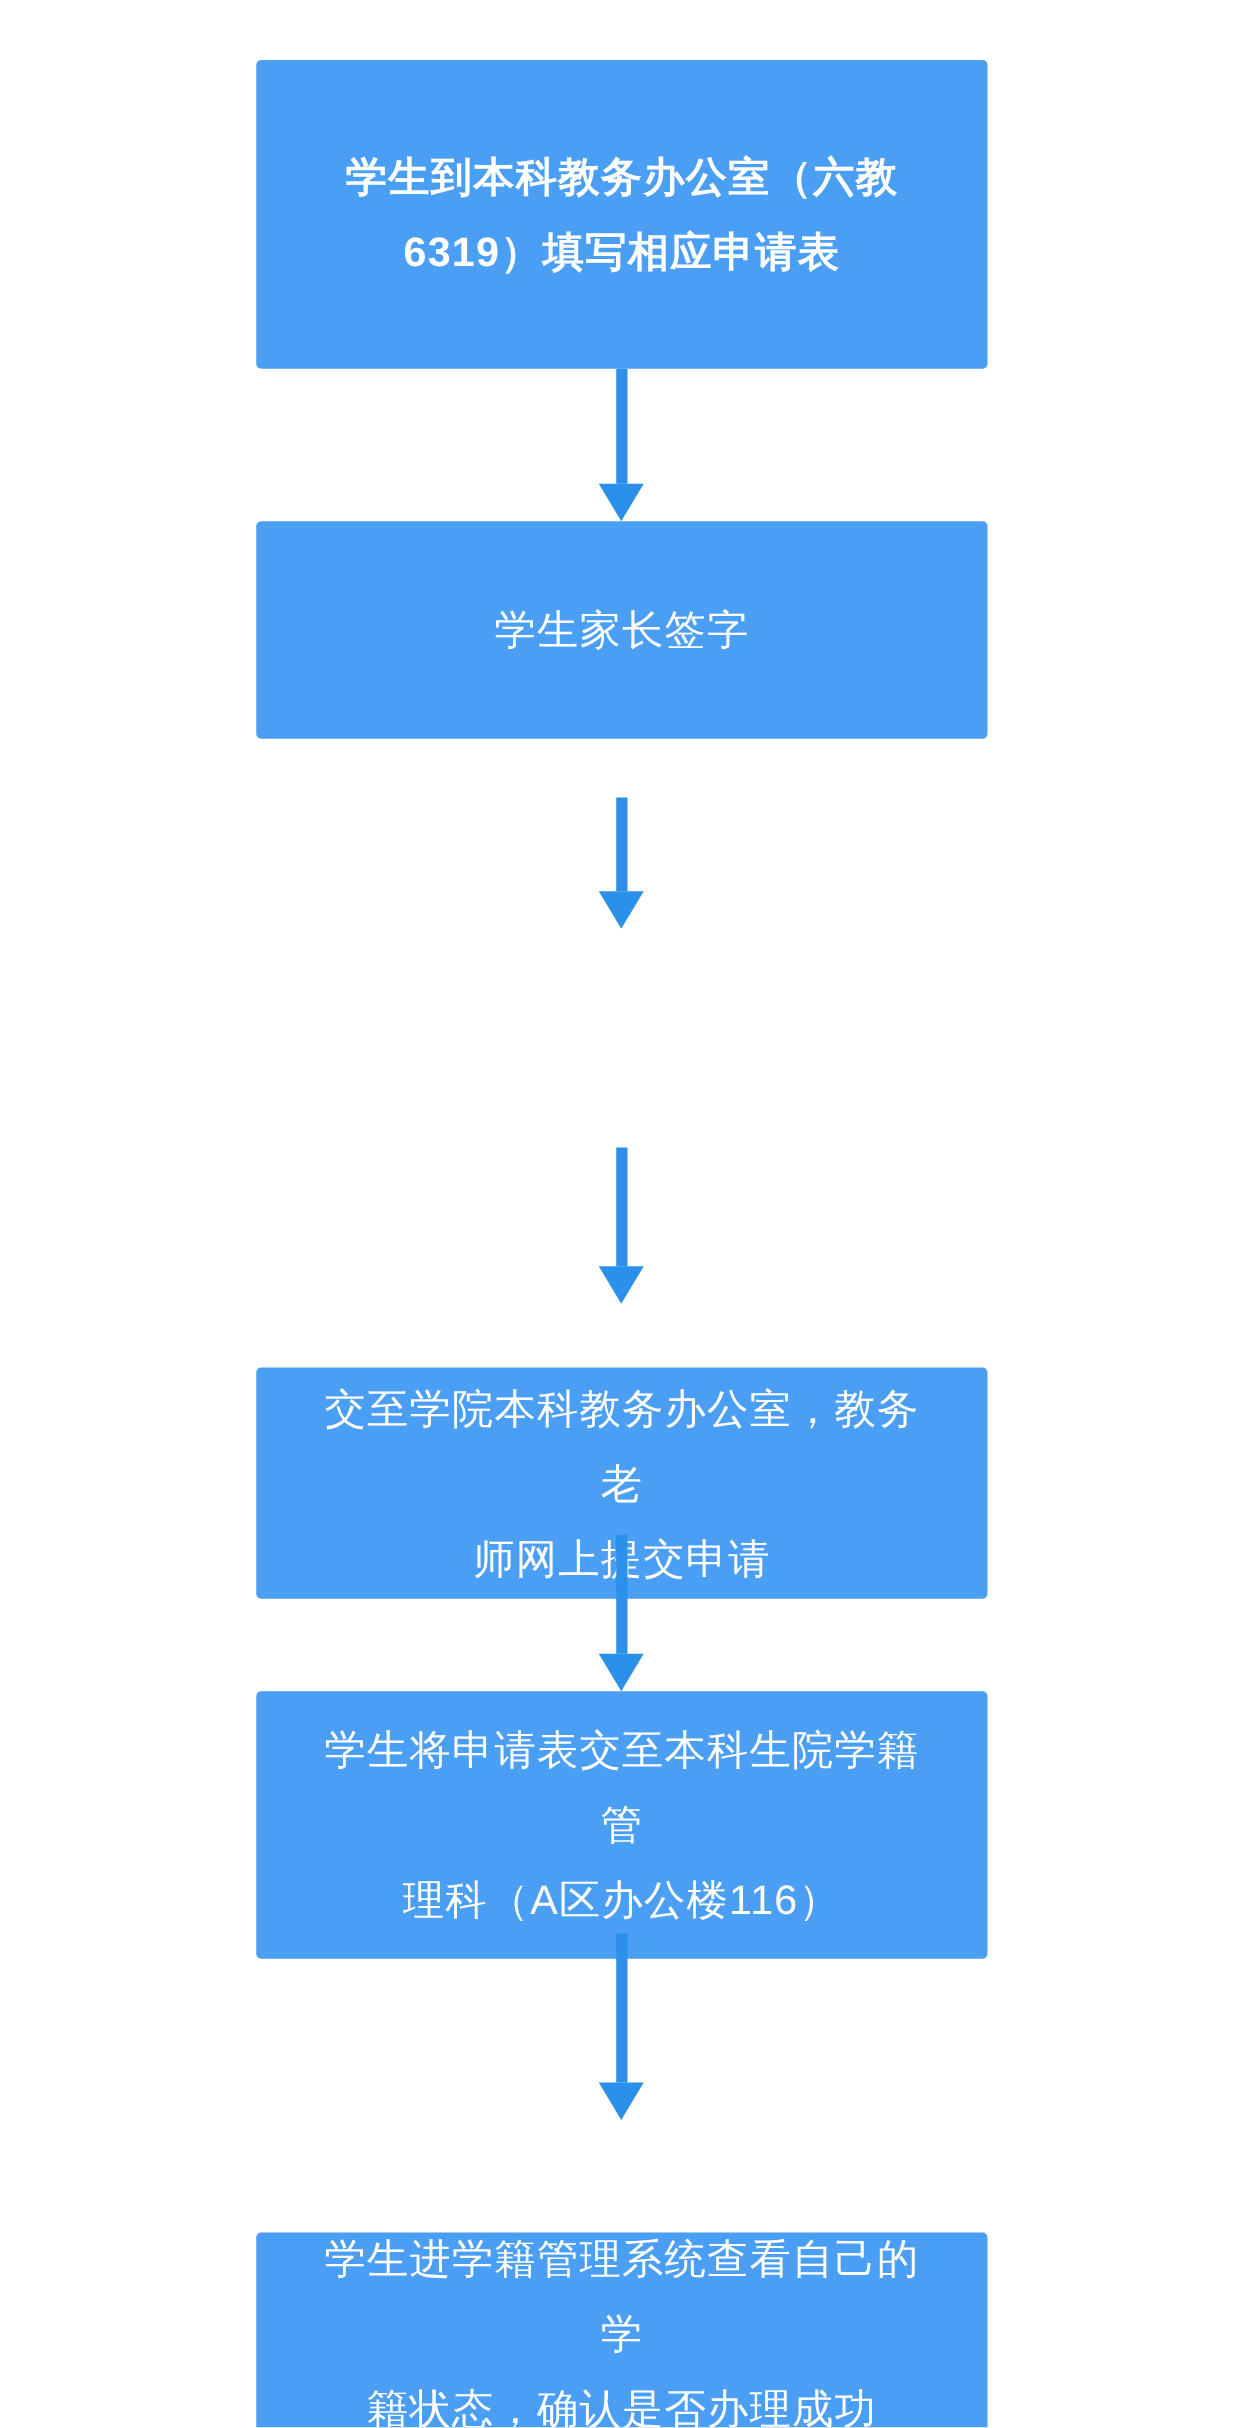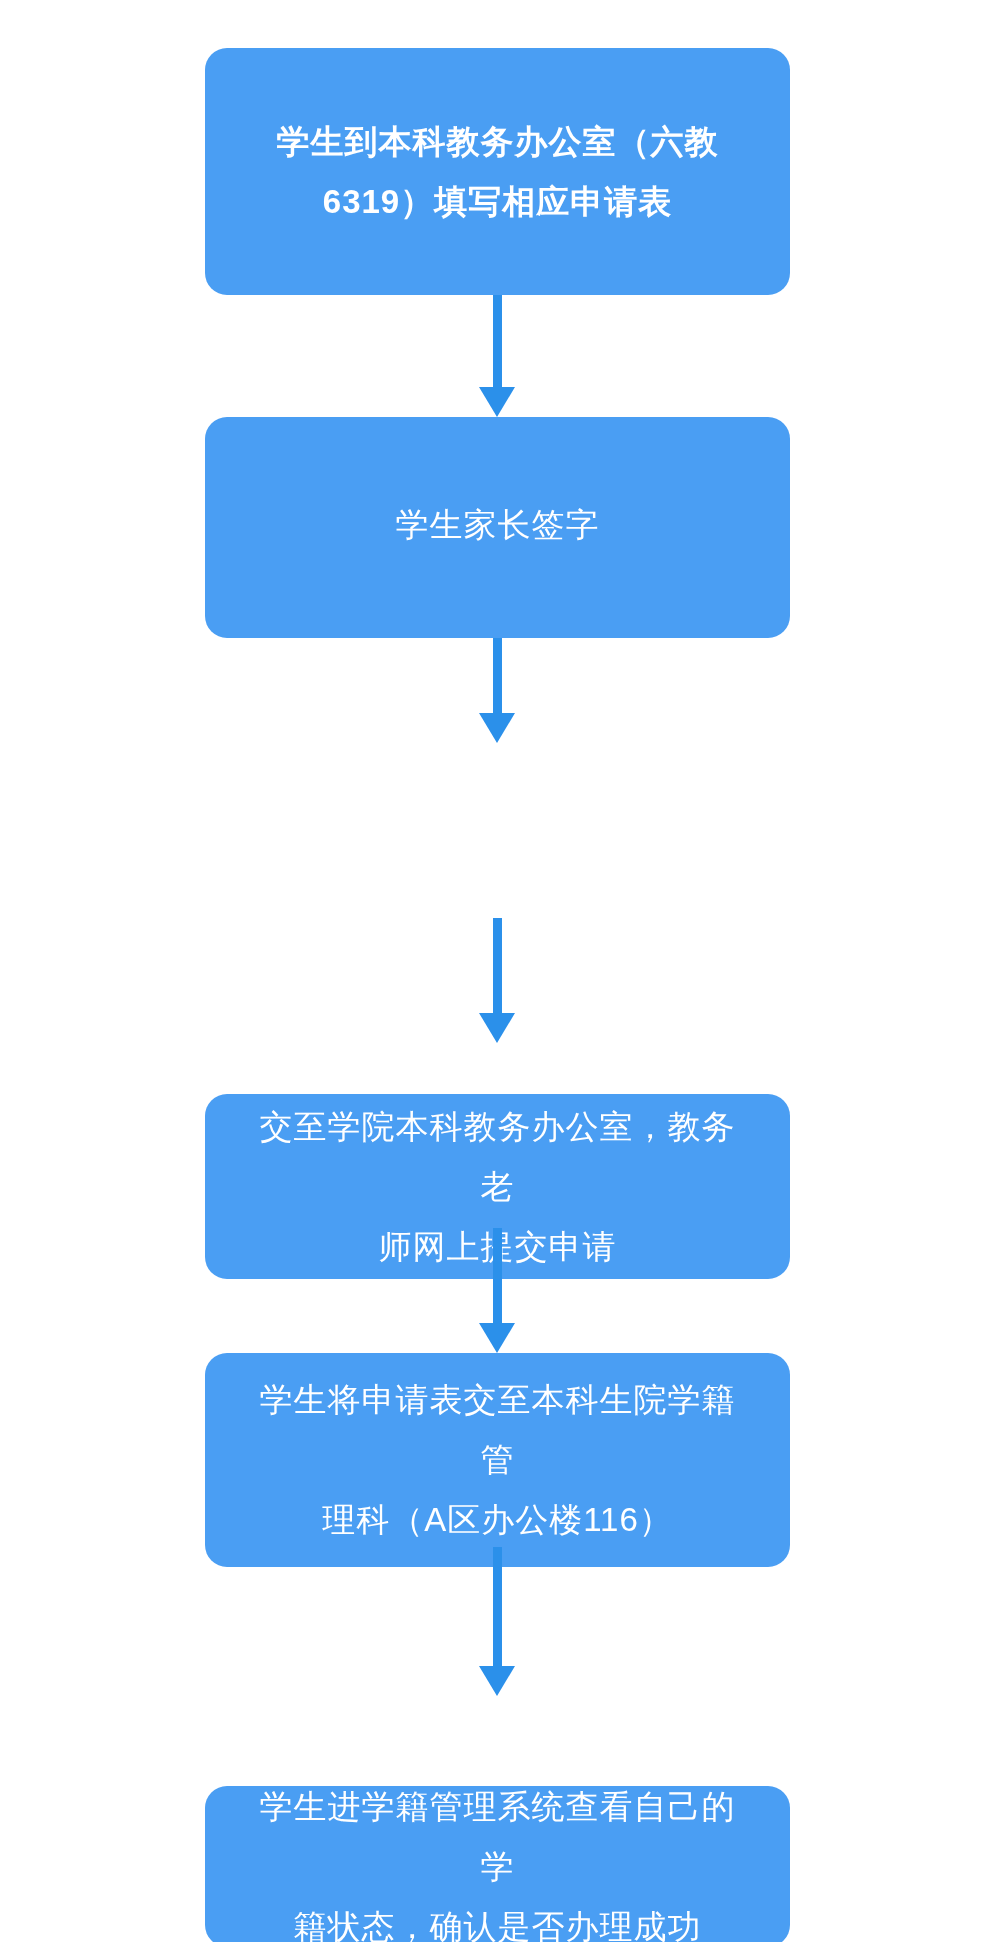--- a/index.html
+++ b/index.html
@@ -15,35 +15,35 @@
     background: var(--bg-color, #ffffff);
     overflow: hidden;
   }
   .node {
     position: absolute;
     left: 205px;
     width: 585px;
     box-sizing: border-box;
     padding: 10px 38px;
     background: var(--node-color, #4a9ef3);
-    border-radius: 22px;
+    border-radius: 4px;
     color: var(--text-color, #ffffff);
     display: flex;
     align-items: center;
     justify-content: center;
     text-align: center;
     font-size: 33px;
     line-height: 60px;
     letter-spacing: 1px;
     font-weight: 400;
     white-space: pre-line;
   }
   .node.bold { font-weight: 700; }
   .n1 { top: 48px;   height: 247px; }
-  .n2 { top: 417px;  height: 221px; font-family: Liberation Mono, monospace; }
+  .n2 { top: 417px;  height: 174px; }
   .n3 { top: 743px;  height: 175px; }
   .n4 { top: 1094px; height: 185px; }
   .n5 { top: 1353px; height: 214px; }
   .n6 { top: 1786px; height: 161px; }
 
   .arrow {
     position: absolute;
     left: 479px;           
     width: 36px;
     display: flex;

